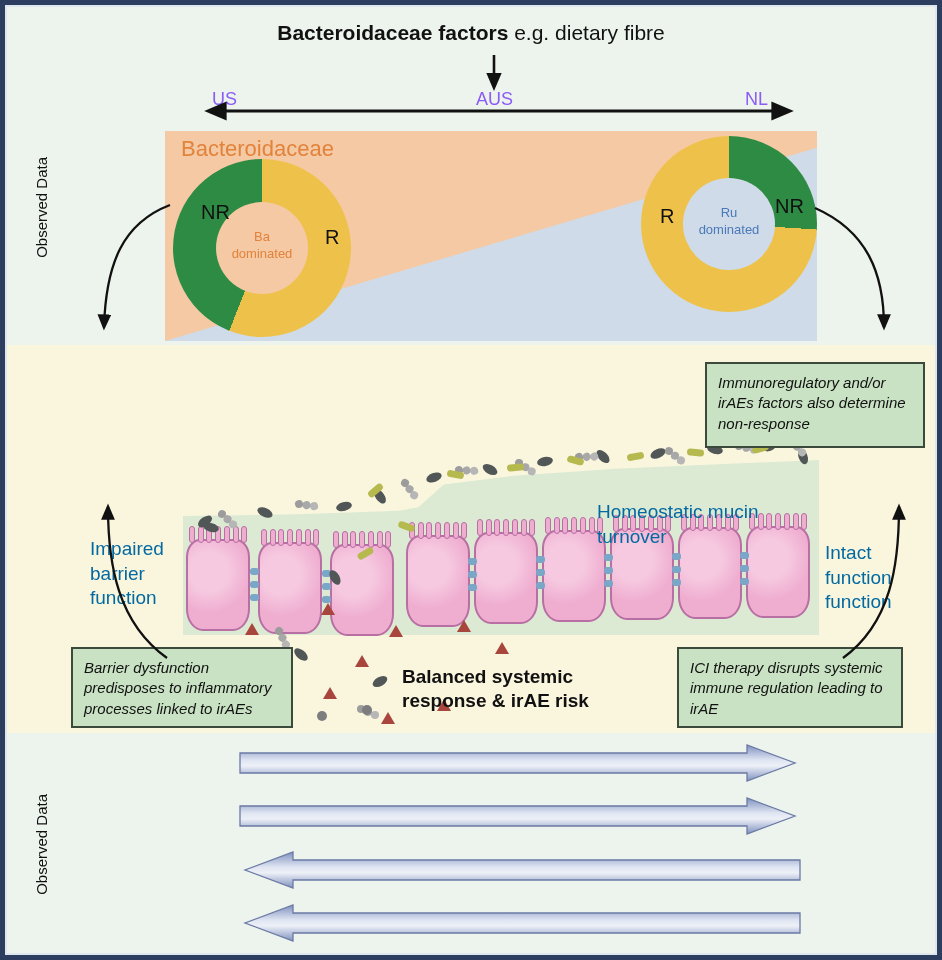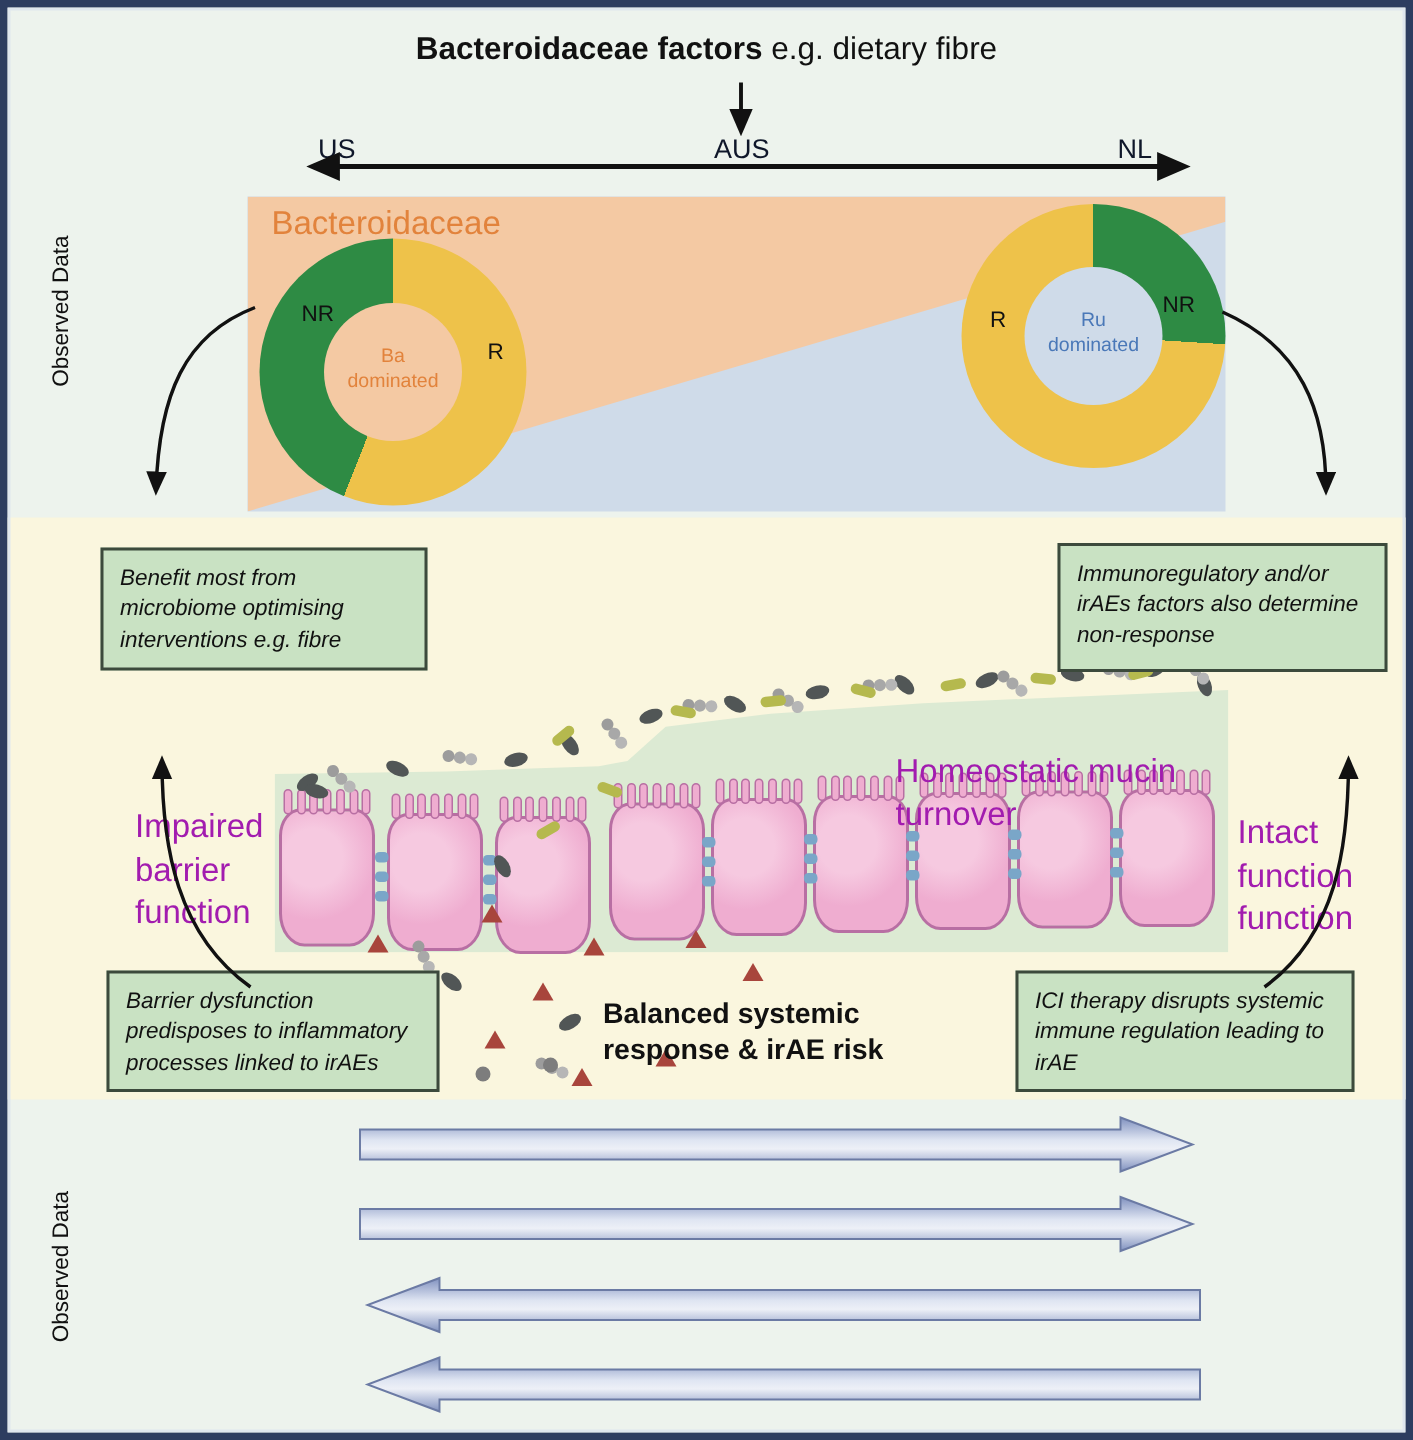--- a/index.html
+++ b/index.html
@@ -5,44 +5,44 @@
   html,body{margin:0;padding:0;}
   body{font-family:"Liberation Sans", sans-serif; background:#ffffff;}
   #fig{position:relative;width:942px;height:960px;background:#edf3ed;border:5px solid #2d3d60;box-sizing:border-box;overflow:hidden;}
   #fig .inner-line{position:absolute;inset:0;border:2px solid #dfe7ee;pointer-events:none;z-index:40;}
   .pre{white-space:pre-line;}
   
   .side-label{position:absolute;width:300px;text-align:center;font-size:15px;color:#111;transform:rotate(-90deg);line-height:1.25;}
   
   .title{position:absolute;left:0;right:0;top:16px;text-align:center;font-size:21px;color:#111;}
   .title b{font-weight:bold;}
-  .axis-label{position:absolute;top:84px;font-size:18px;color:#0f172a;}
+  .axis-label{position:absolute;top:84px;font-size:18px;color:#8b5cf6;}
   
   .banner{position:absolute;left:160px;top:126px;width:652px;height:210px;background:#cfdbe9;z-index:1;}
   .banner .orange{position:absolute;inset:0;background:#f4c9a3;clip-path:polygon(0 0,100% 0,100% 8%,0 100%);}
   .family{position:absolute;font-size:22px;z-index:4;}
   .donut{position:absolute;border-radius:50%;z-index:2;}
   .donut-hole{position:absolute;border-radius:50%;z-index:3;}
   .donut-center{position:absolute;z-index:4;text-align:center;font-size:13px;line-height:1.3;}
-  .seg-label{position:absolute;z-index:4;font-size:15px;color:#111;}
+  .seg-label{position:absolute;z-index:4;font-size:20px;color:#111;}
   
   .cream{position:absolute;left:0;top:340px;width:942px;height:388px;background:#faf6de;z-index:0;}
   .gbox{position:absolute;background:#c9e2c3;border:2px solid #3c4a3c;font-style:italic;font-size:15px;line-height:1.35;color:#111;padding:9px 11px;box-sizing:border-box;z-index:7;}
   .mucus{position:absolute;left:178px;top:455px;width:636px;height:175px;background:#dcead3;z-index:1;
          clip-path:polygon(0% 32%,18% 31%,34% 29%,37% 27%,41% 14%,52% 9%,68% 5%,100% 0%,100% 100%,0% 100%);}
   .cell{position:absolute;width:64px;height:92px;background:radial-gradient(circle at 35% 35%, #f6c9e0 0 28%, #efadd0 60%);
         border:2px solid #b86fa3;border-radius:14px 14px 17px 17px / 18px 18px 22px 22px;box-sizing:border-box;z-index:2;}
   .villus{position:absolute;width:6px;height:17px;background:#efadd0;border:1.5px solid #b86fa3;border-radius:3px;box-sizing:border-box;z-index:2;}
   .tj{position:absolute;width:9px;height:7px;background:#7aa6c8;border-radius:3px;box-shadow:0 13px 0 #7aa6c8,0 26px 0 #7aa6c8;z-index:3;}
   .bac-oval{position:absolute;width:16px;height:9px;background:#515656;border-radius:50%;z-index:4;}
   .bac-chain{position:absolute;width:8px;height:8px;background:#9c9c9c;border-radius:50%;z-index:4;box-shadow:7px 3px 0 #a8a8a8,14px 6px 0 #b6b6b6;}
   .bac-dot{position:absolute;width:10px;height:10px;background:#7d7d7d;border-radius:50%;z-index:4;}
   .olive{position:absolute;width:17px;height:7px;background:#b5b94e;border-radius:4px;z-index:4;}
   .tri{position:absolute;width:0;height:0;border-left:7px solid transparent;border-right:7px solid transparent;border-bottom:12px solid #a8453c;z-index:4;}
-  .mid-label{position:absolute;font-size:22px;color:#a21caf;line-height:1.3;z-index:6;}
+  .mid-label{position:absolute;font-size:19px;color:#0369a1;line-height:1.3;z-index:6;}
   .balanced{position:absolute;left:397px;top:660px;width:205px;font-size:19px;font-weight:bold;color:#111;line-height:1.25;z-index:6;}
   
   .arrow-label{position:absolute;left:235px;width:555px;text-align:center;font-size:17px;color:#111;z-index:6;}
   svg.overlay{position:absolute;left:0;top:0;width:942px;height:960px;z-index:8;pointer-events:none;}
 </style>
 </head>
 <body>
 
 <div id="fig">
   <div class="inner-line"></div>
@@ -71,21 +71,20 @@
 
   <div id="donut-right" class="donut" style="left: 636px; top: 131px; width: 176px; height: 176px; background: conic-gradient(rgb(46, 139, 68) 0deg, rgb(46, 139, 68) 93.6deg, rgb(238, 194, 74) 93.6deg, rgb(238, 194, 74) 360deg);"></div>
   <div class="donut-hole" style="left:678px;top:173px;width:92px;height:92px;background:#cfdbe9;"></div>
   <div class="donut-center pre" style="left:664px;top:200px;width:120px;color:#4a78b8;">Ru
 dominated</div>
   <div class="seg-label" style="left:770px;top:190px;">NR</div>
   <div class="seg-label" style="left:655px;top:200px;">R</div>
 
   <div class="cream"></div>
 
-  <div class="gbox" style="left:62px;top:360px;width:218px;height:82px;">Benefit most from microbiome optimising interventions e.g. fibre</div>
   <div class="gbox" style="left:700px;top:357px;width:220px;height:86px;">Immunoregulatory and/or irAEs factors also determine non-response</div>
   <div class="gbox" style="left:66px;top:642px;width:222px;height:81px;">Barrier dysfunction predisposes to inflammatory processes linked to irAEs</div>
   <div class="gbox" style="left:672px;top:642px;width:226px;height:81px;">ICI therapy disrupts systemic immune regulation leading to irAE</div>
 
   <div class="mucus"></div>
   <div id="scene">
       <div class="cell" style="left: 181px; top: 534px;"></div>
       <div class="villus" style="left: 184px; top: 521px;"></div>
       <div class="villus" style="left: 192.7px; top: 521px;"></div>
       <div class="villus" style="left: 201.4px; top: 521px;"></div>

